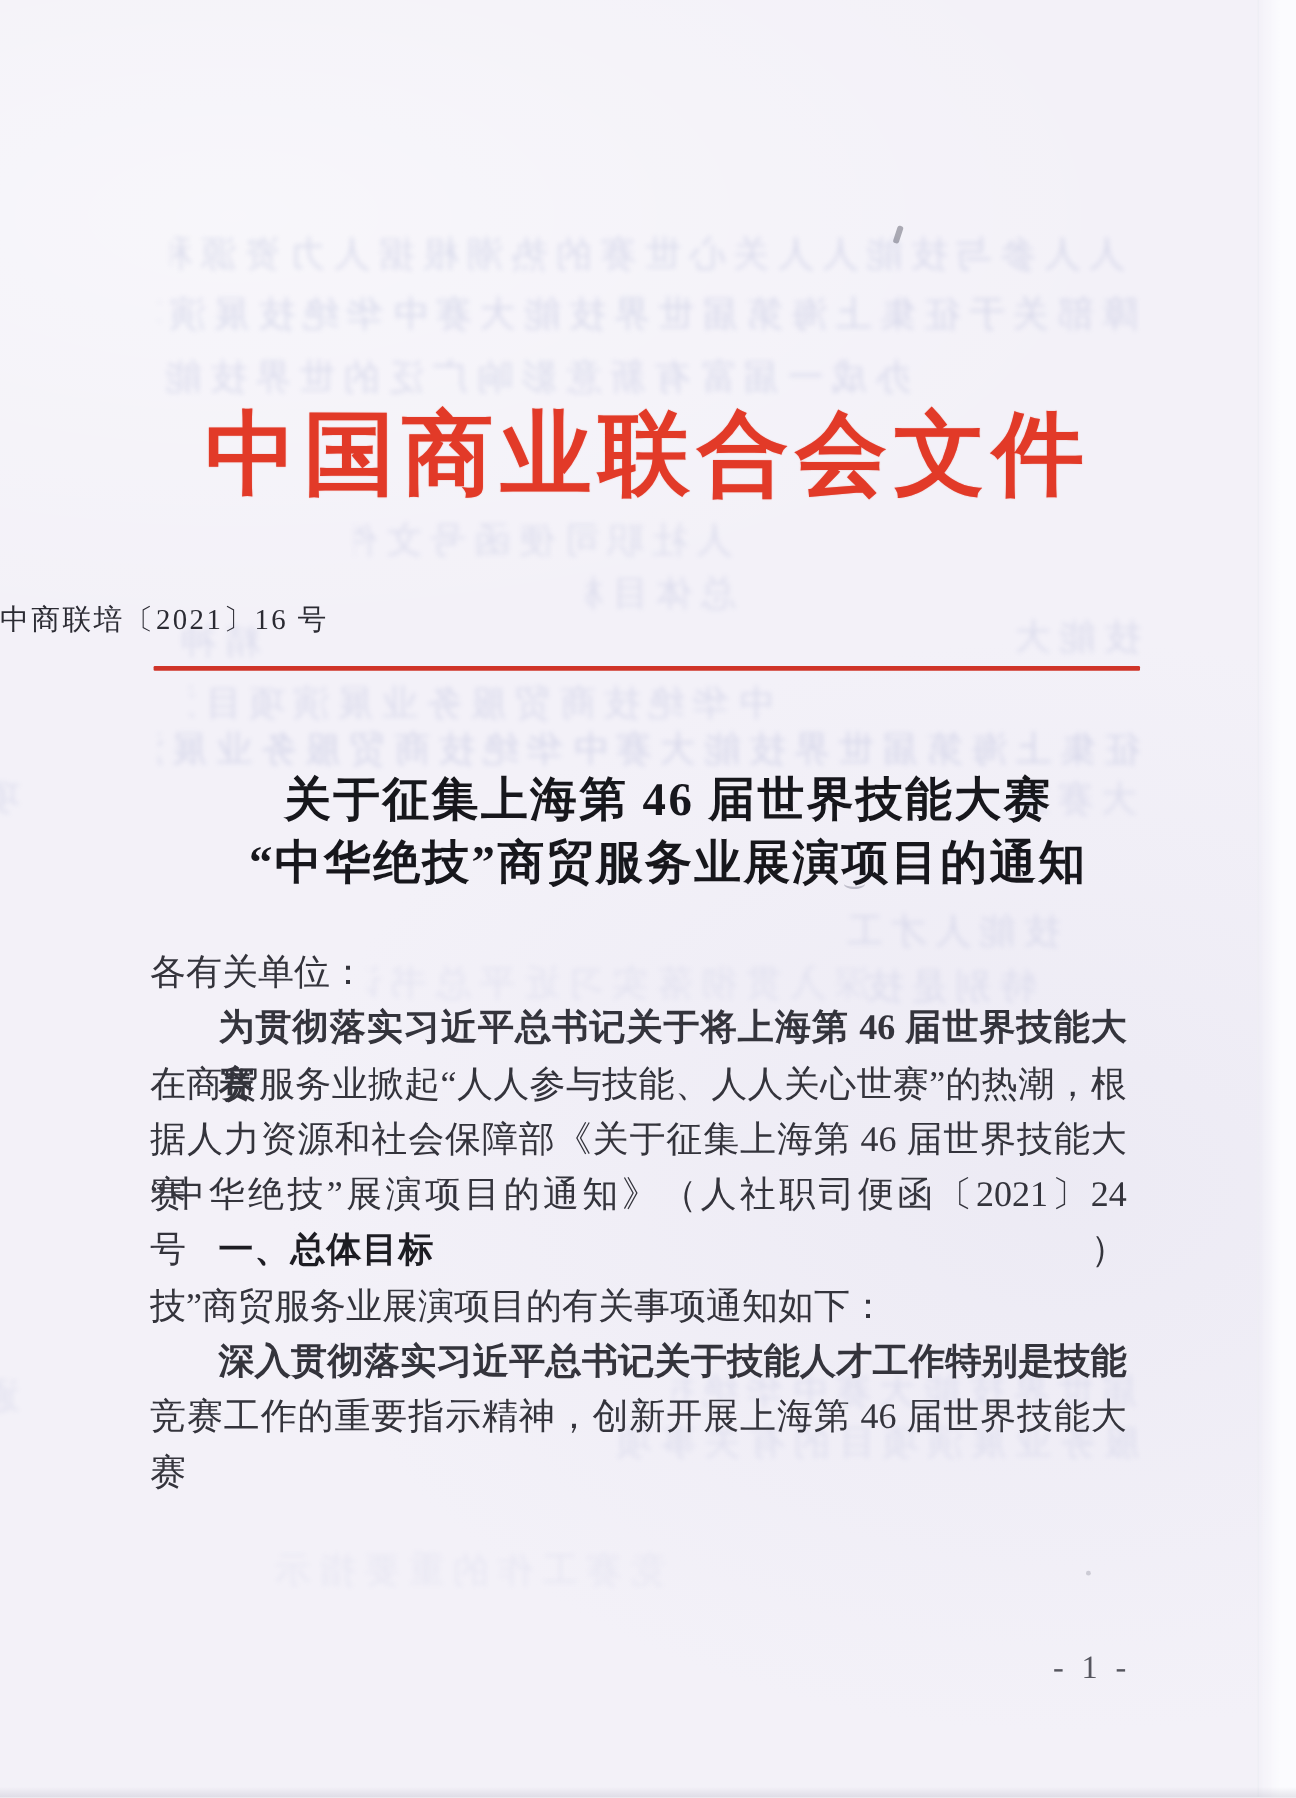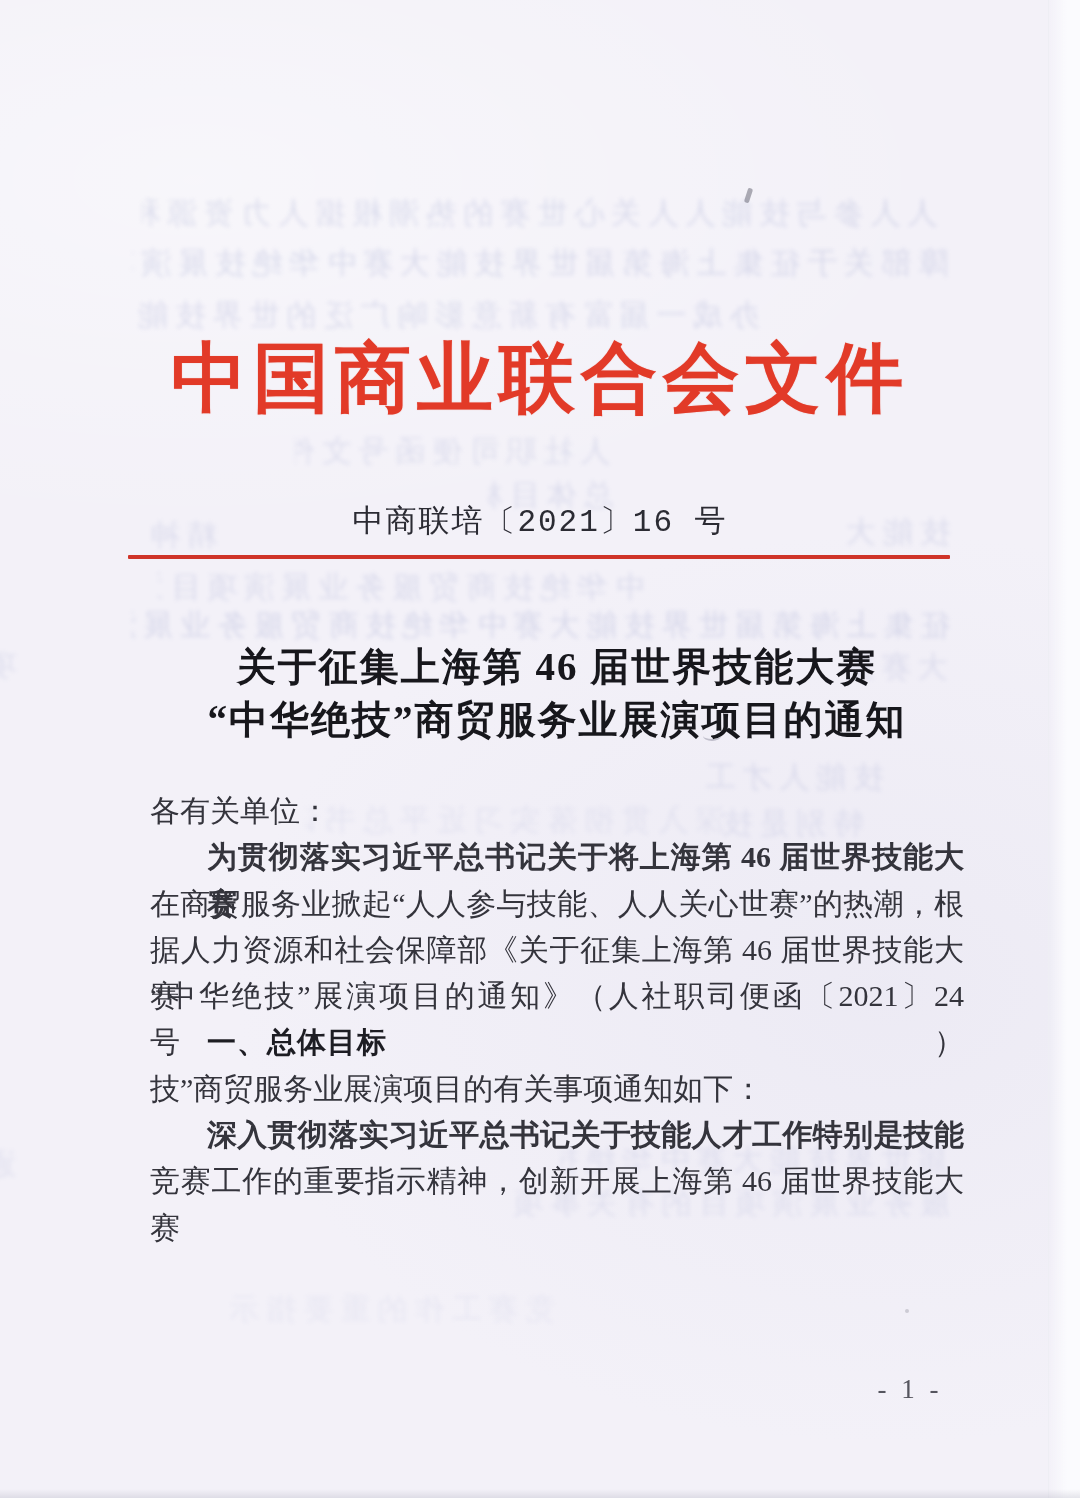--- a/index.html
+++ b/index.html
@@ -25,35 +25,35 @@
     color:#8a93c5;opacity:.22;filter:blur(2px);
     transform:scaleX(-1);transform-origin:center;
   }
   
   .org-title{
     position:absolute;top:328px;left:0;width:100%;text-align:center;
     font-size:76px;font-weight:bold;letter-spacing:6px;white-space:nowrap;
     color:#e23a28;text-shadow:0 0 1px rgba(226,58,40,.45);
   }
   .doc-number{
-    position:absolute;top:500px;left:0;width:100%;text-align:center;
-    font-size:31px;letter-spacing:2px;color:#2b2b33;font-family:Liberation Mono, monospace;
+    position:absolute;top:500px;left:0;width:100%;text-align:left;
+    font-size:24px;letter-spacing:2px;color:#2b2b33;
   }
   .red-rule{position:absolute;top:555px;left:128px;width:822px;height:4px;
     background:#cf3429;border-radius:1px;}
   
   .doc-title{
     position:absolute;top:640px;left:0;width:100%;text-align:center;
     font-size:39px;font-weight:bold;line-height:53px;letter-spacing:2px;
     color:#17171c;
     padding-left:17px;
   }
   
   .doc-body{
-    position:absolute;top:788px;left:150px;width:814px;
+    position:absolute;top:788px;left:125px;width:814px;
     font-size:30px;line-height:46.3px;color:#34343c;
   }
   .body-line{height:46.3px;white-space:nowrap;}
   .body-line.justify{white-space:normal;text-align:justify;text-align-last:justify;}
   .body-line.indent{padding-left:57px;font-weight:bold;}
   .body-line.indent.justify{width:757px;}
   .body-line.heading{
     font-family:"Liberation Sans",sans-serif;font-weight:bold;
     font-size:29px;color:#1d1d23;letter-spacing:1px;
   }

